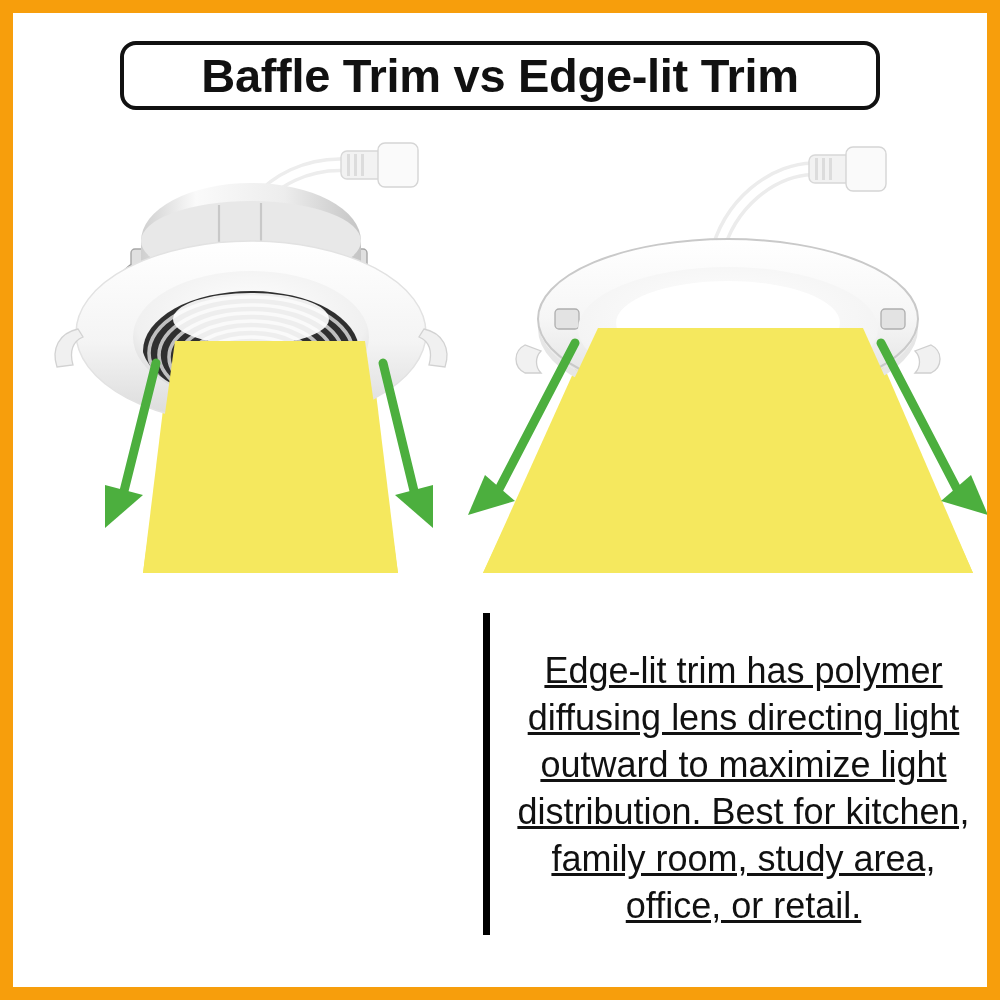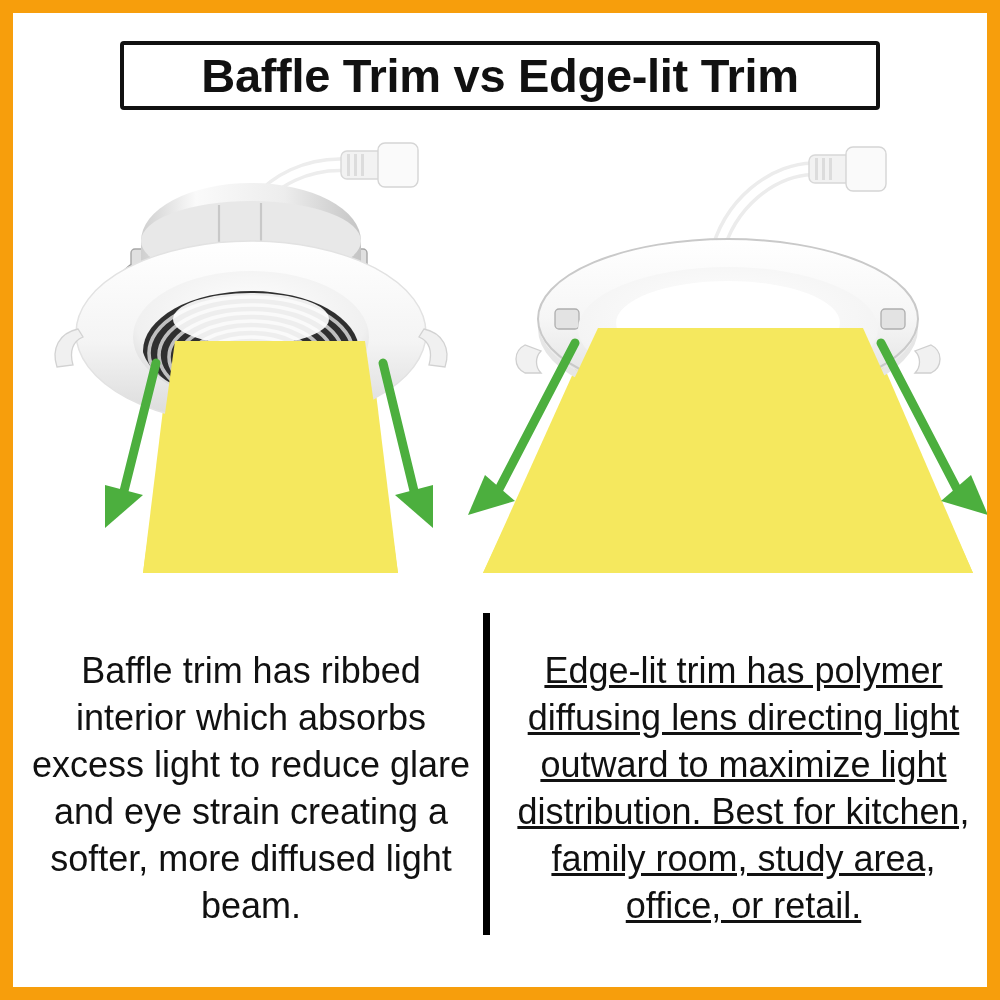--- a/index.html
+++ b/index.html
@@ -18,21 +18,21 @@
     font-family: "Liberation Sans", sans-serif;
   }
   
   #title-box {
     position: absolute;
     left: 107px;
     top: 28px;
     width: 760px;
     height: 69px;
     border: 4px solid #111111;
-    border-radius: 4px;
+    border-radius: 16px;
     background: #ffffff;
     display: flex;
     align-items: center;
     justify-content: center;
     box-sizing: border-box;
   }
   #title-text {
     font-size: 47px;
     font-weight: 700;
     color: #111111;
@@ -235,17 +235,16 @@
           <line x1="418" y1="220" x2="495" y2="368"></line>
         </g>
         <polygon points="5,392 22,352 52,378" fill="#4CAF3E"></polygon>
         <polygon points="525,392 508,352 478,378" fill="#4CAF3E"></polygon>
       </svg>
     </div>
   </div>
 
   <div id="divider"></div>
 
-  <p class="desc" id="desc-left">Baffle trim has ribbed interior which absorbs excess light to reduce glare and eye strain creating a softer, more diffused light beam.</p>
 
   <p class="desc" id="desc-right">Edge-lit trim has polymer diffusing lens directing light outward to maximize light distribution. Best for kitchen, family room, study area, office, or retail.</p>
 
 </div>
 
 </body></html>

